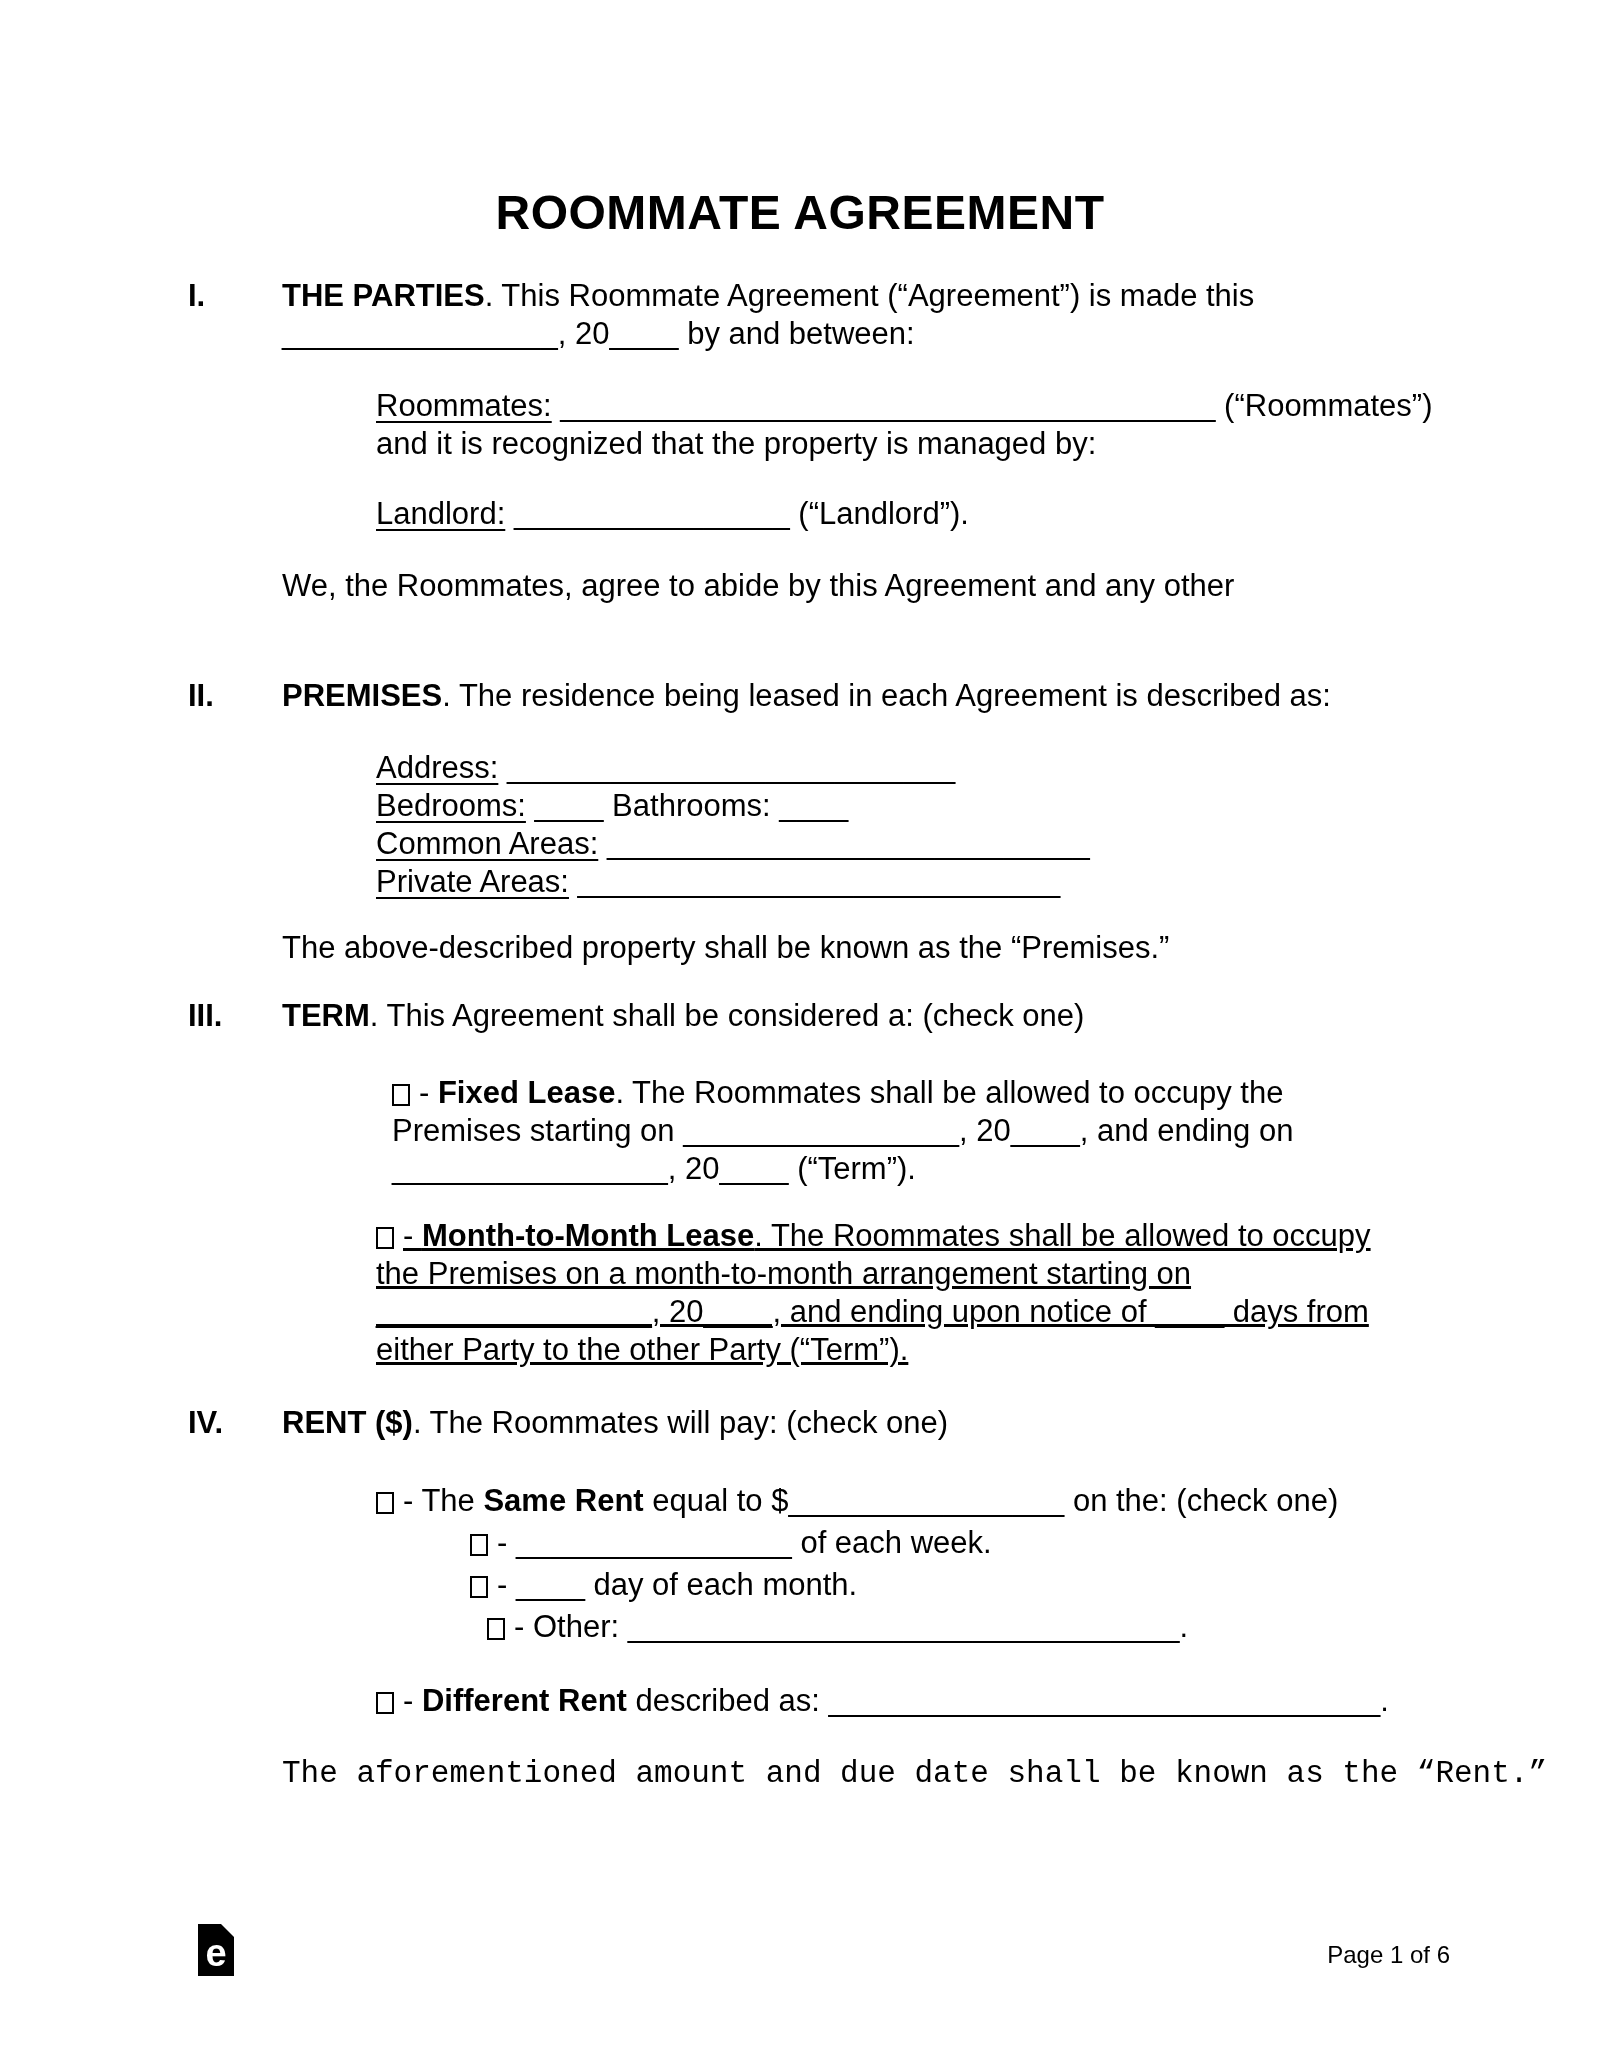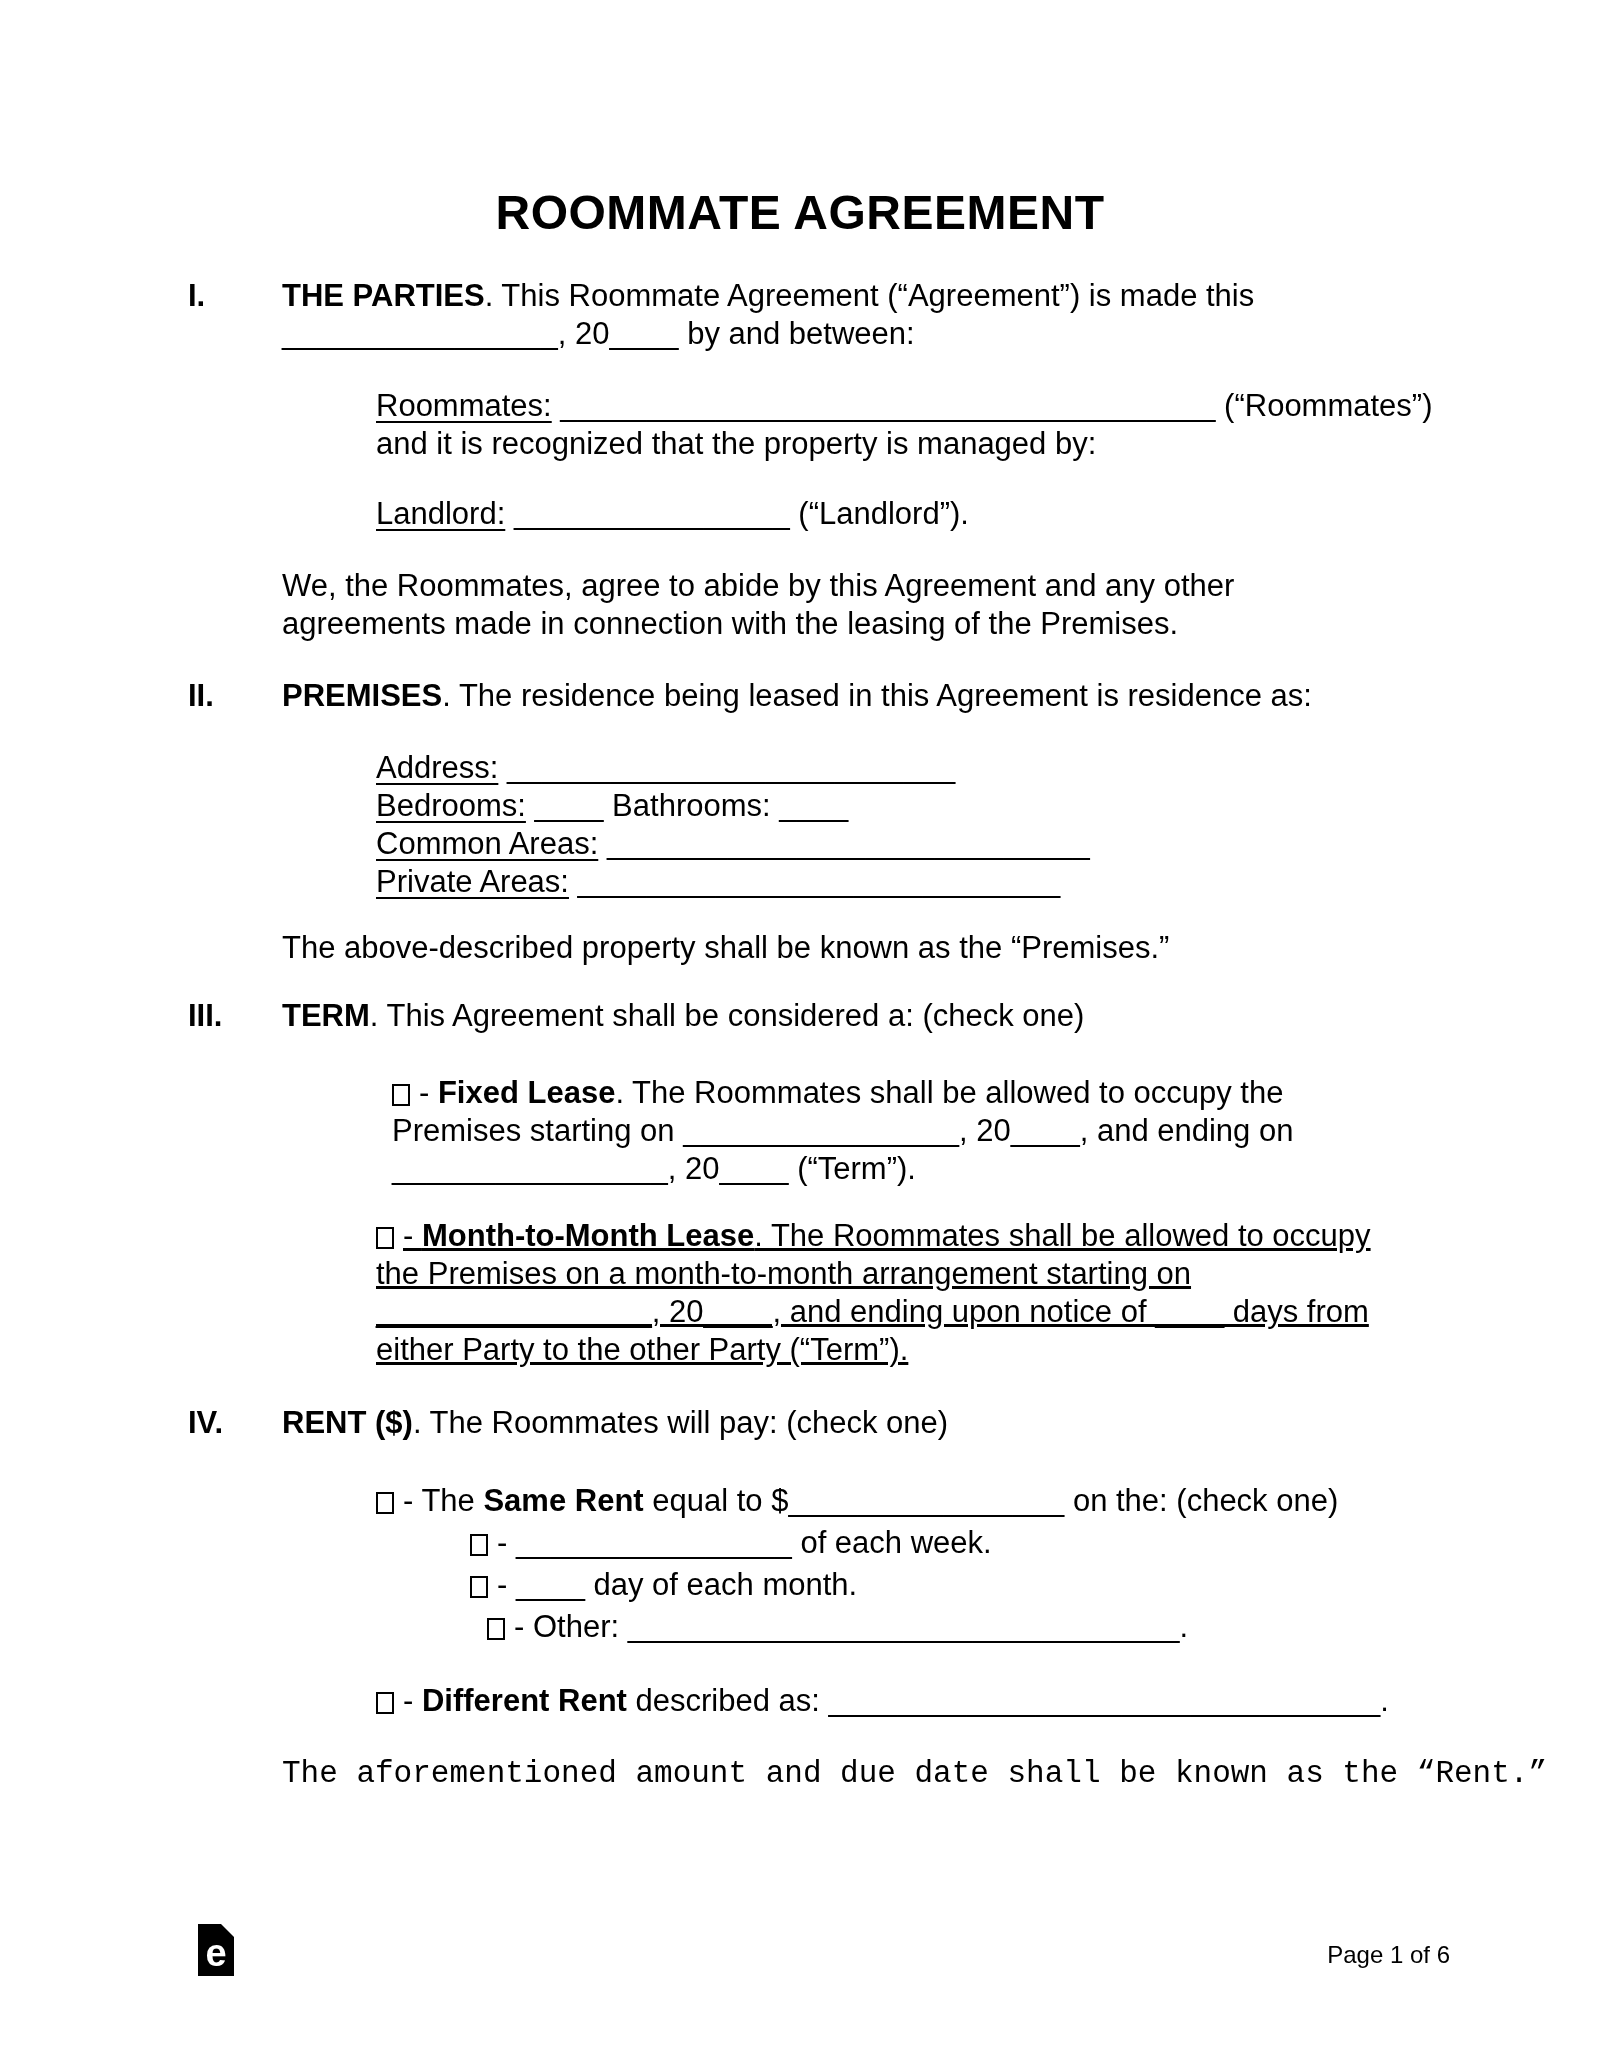--- a/index.html
+++ b/index.html
@@ -104,26 +104,25 @@
     <div><span class="u">Roommates:</span><span> ______________________________________ </span><span>(“Roommates”)</span></div>
     <div>and it is recognized that the property is managed by:</div>
   </div>
 
   <div class="para" style="top:495px; left:376px;">
     <span class="u">Landlord:</span><span> ________________ </span><span>(“Landlord”).</span>
   </div>
 
   <div class="para" style="top:567px; left:282px;">
     <div>We, the Roommates, agree to abide by this Agreement and any other</div>
-    <div>agreements made in connection with the leasing of the Premises.</div>
   </div>
 
   <div class="para sec" style="top:677px; left:188px;">
     <div class="num">II.</div>
-    <div><span class="b">PREMISES</span><span>. The residence being leased in this Agreement is residence as:</span></div>
+    <div><span class="b">PREMISES</span><span>. The residence being leased in each Agreement is described as:</span></div>
   </div>
 
   <div class="para" style="top:749px; left:376px;">
     <div><span class="u">Address:</span><span> __________________________</span></div>
     <div><span class="u">Bedrooms:</span><span> ____ </span><span>Bathrooms:</span><span> ____</span></div>
     <div><span class="u">Common Areas:</span><span> ____________________________</span></div>
     <div><span class="u">Private Areas:</span><span> ____________________________</span></div>
   </div>
 
   <div class="para" style="top:929px; left:282px;">The above-described property shall be known as the “Premises.”</div>

